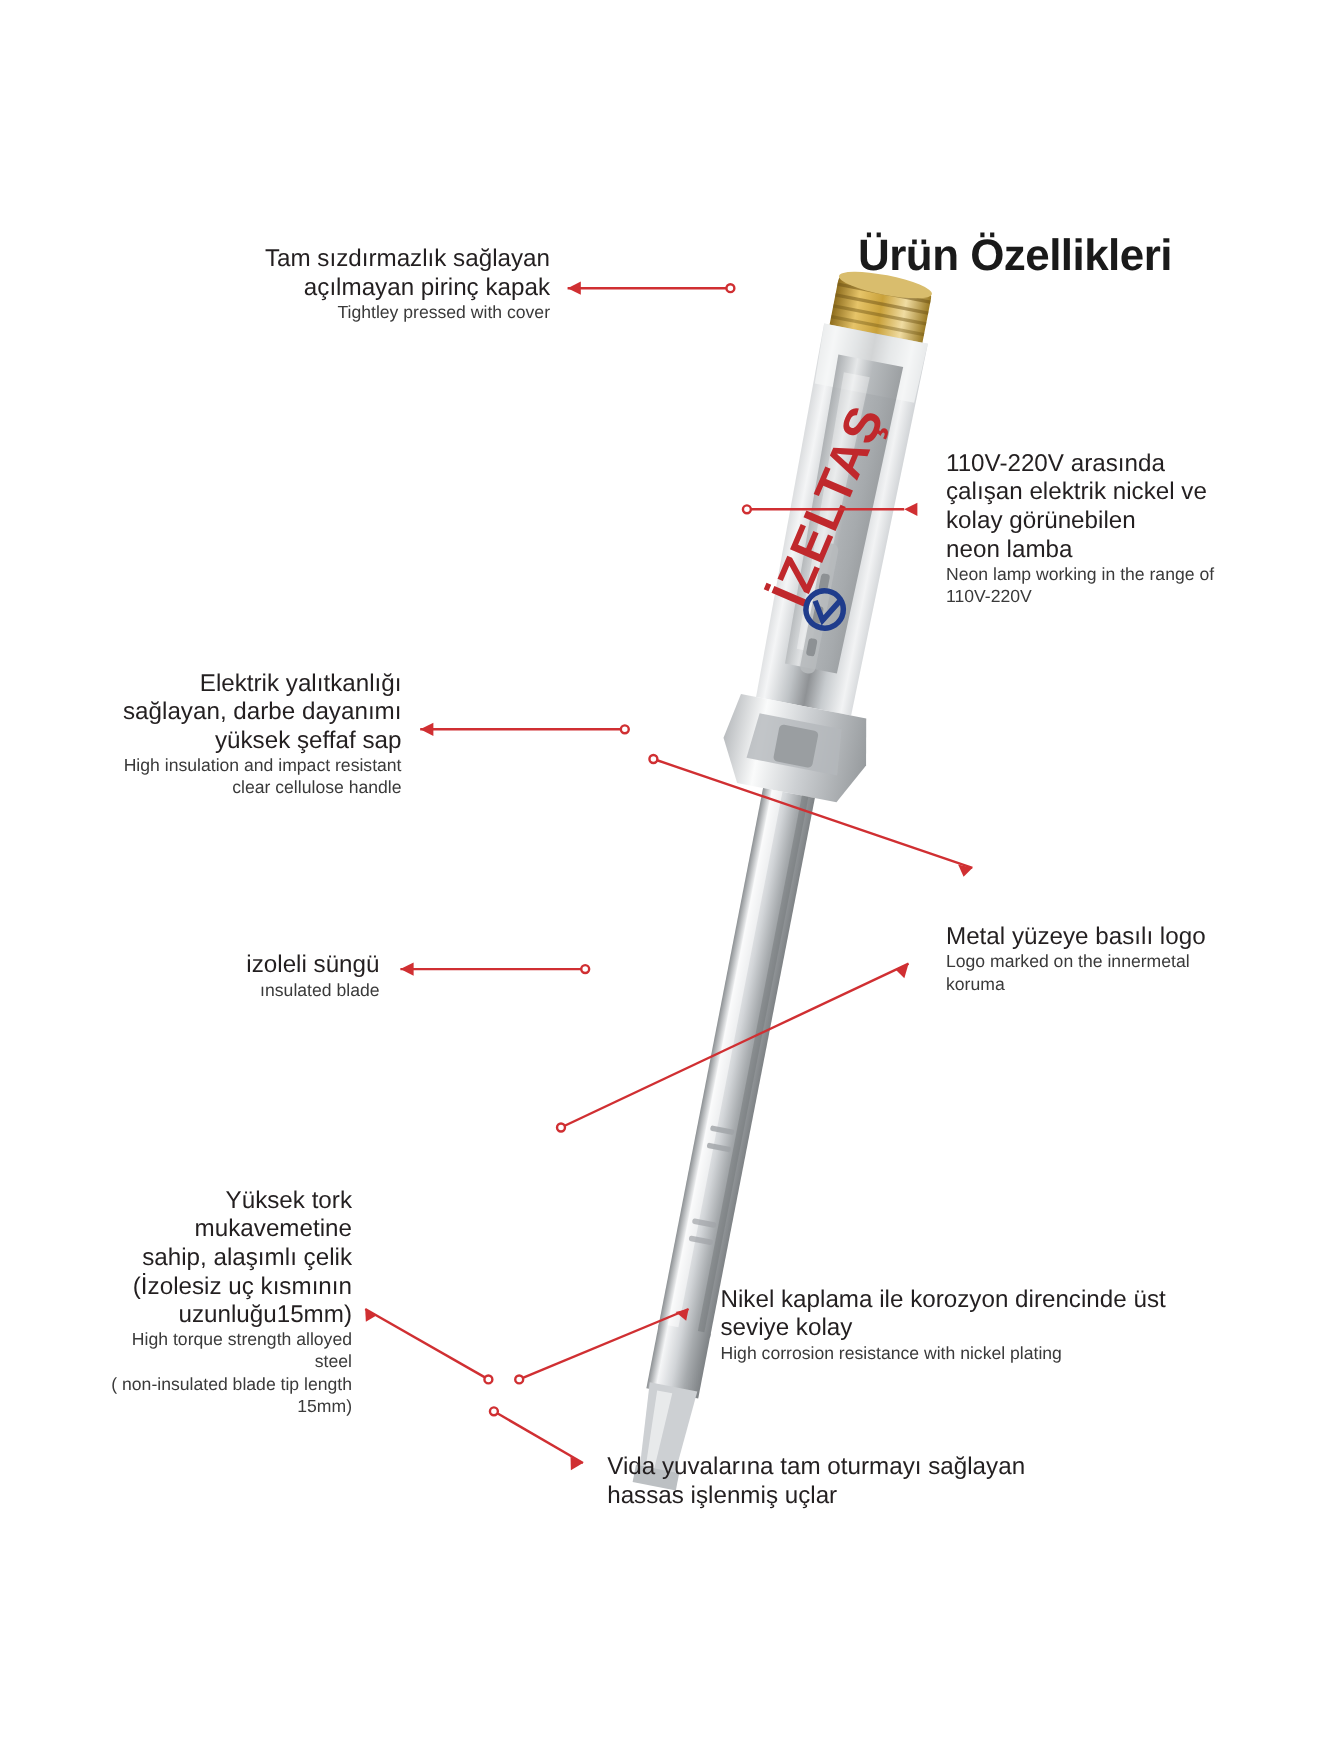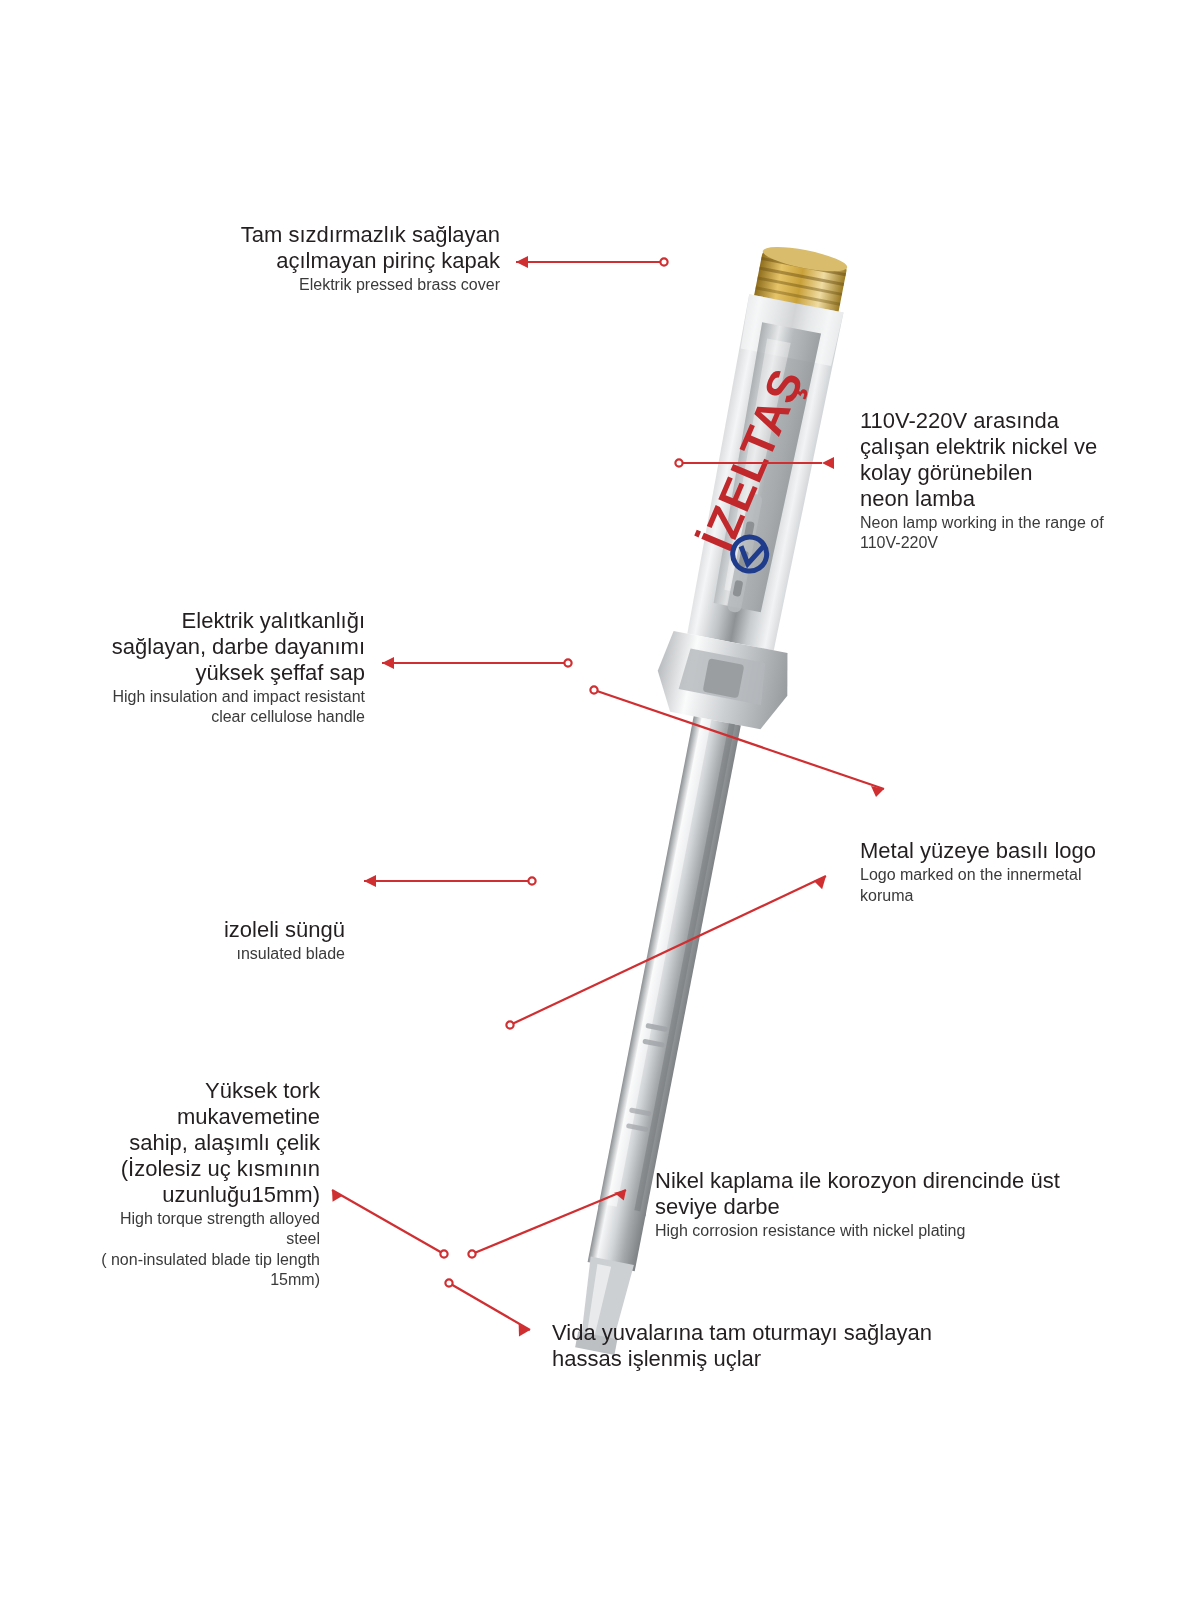--- a/index.html
+++ b/index.html
@@ -183,45 +183,46 @@
       <path d="M472 1254 L626 1190"></path>
       <path d="M626 1190 L614 1188 L620 1199 Z" fill="#d02f32" stroke="none" transform="rotate(-22 626 1190)"></path>
       <circle cx="472" cy="1254" r="3.6" fill="#ffffff"></circle>
 
       <path d="M449 1283 L530 1330"></path>
       <path d="M530 1330 L518 1326 L520 1338 Z" fill="#d02f32" stroke="none" transform="rotate(8 530 1330)"></path>
       <circle cx="449" cy="1283" r="3.6" fill="#ffffff"></circle>
     </g>
   </svg>
 
+  <div class="title" style="left:780px; top:210px;">Ürün Özellikleri</div>
 
   <div class="callout align-right" style="left:170px; top:222px; width:330px;">
     <div class="tr">Tam sızdırmazlık  sağlayan</div>
     <div class="tr">açılmayan pirinç kapak</div>
-    <div class="en">Elektrik pressed brass cover</div>
+    <div class="en">Tightley pressed with cover</div>
   </div>
 
   <div class="callout align-left" style="left:860px; top:408px; width:300px;">
     <div class="tr">110V-220V arasında</div>
     <div class="tr">çalışan elektrik nickel ve</div>
     <div class="tr">kolay görünebilen</div>
     <div class="tr">neon lamba</div>
     <div class="en">Neon lamp working in the range of</div>
     <div class="en">110V-220V</div>
   </div>
 
   <div class="callout align-right" style="left:60px; top:608px; width:305px;">
     <div class="tr">Elektrik yalıtkanlığı</div>
     <div class="tr">sağlayan, darbe dayanımı</div>
     <div class="tr">yüksek şeffaf sap</div>
     <div class="en">High insulation and impact resistant</div>
     <div class="en">clear cellulose handle</div>
   </div>
 
-  <div class="callout align-right" style="left:130px; top:917px; width:215px;">
+  <div class="callout align-right" style="left:130px; top:864px; width:215px;">
     <div class="tr">izoleli süngü</div>
     <div class="en">ınsulated blade</div>
   </div>
 
   <div class="callout align-left" style="left:860px; top:838px; width:280px;">
     <div class="tr">Metal yüzeye basılı logo</div>
     <div class="en">Logo marked on the innermetal</div>
     <div class="en">koruma</div>
   </div>
 
@@ -232,21 +233,21 @@
     <div class="tr">(İzolesiz uç kısmının</div>
     <div class="tr">uzunluğu15mm)</div>
     <div class="en">High torque strength alloyed</div>
     <div class="en">steel</div>
     <div class="en">( non-insulated blade tip length</div>
     <div class="en">15mm)</div>
   </div>
 
   <div class="callout align-left" style="left:655px; top:1168px; width:440px;">
     <div class="tr">Nikel kaplama ile korozyon direncinde üst</div>
-    <div class="tr">seviye darbe</div>
+    <div class="tr">seviye kolay</div>
     <div class="en">High corrosion resistance with nickel plating</div>
   </div>
 
   <div class="callout align-left" style="left:552px; top:1320px; width:420px;">
     <div class="tr">Vida yuvalarına tam oturmayı sağlayan</div>
     <div class="tr">hassas işlenmiş uçlar</div>
   </div>
 
 </div>
 

